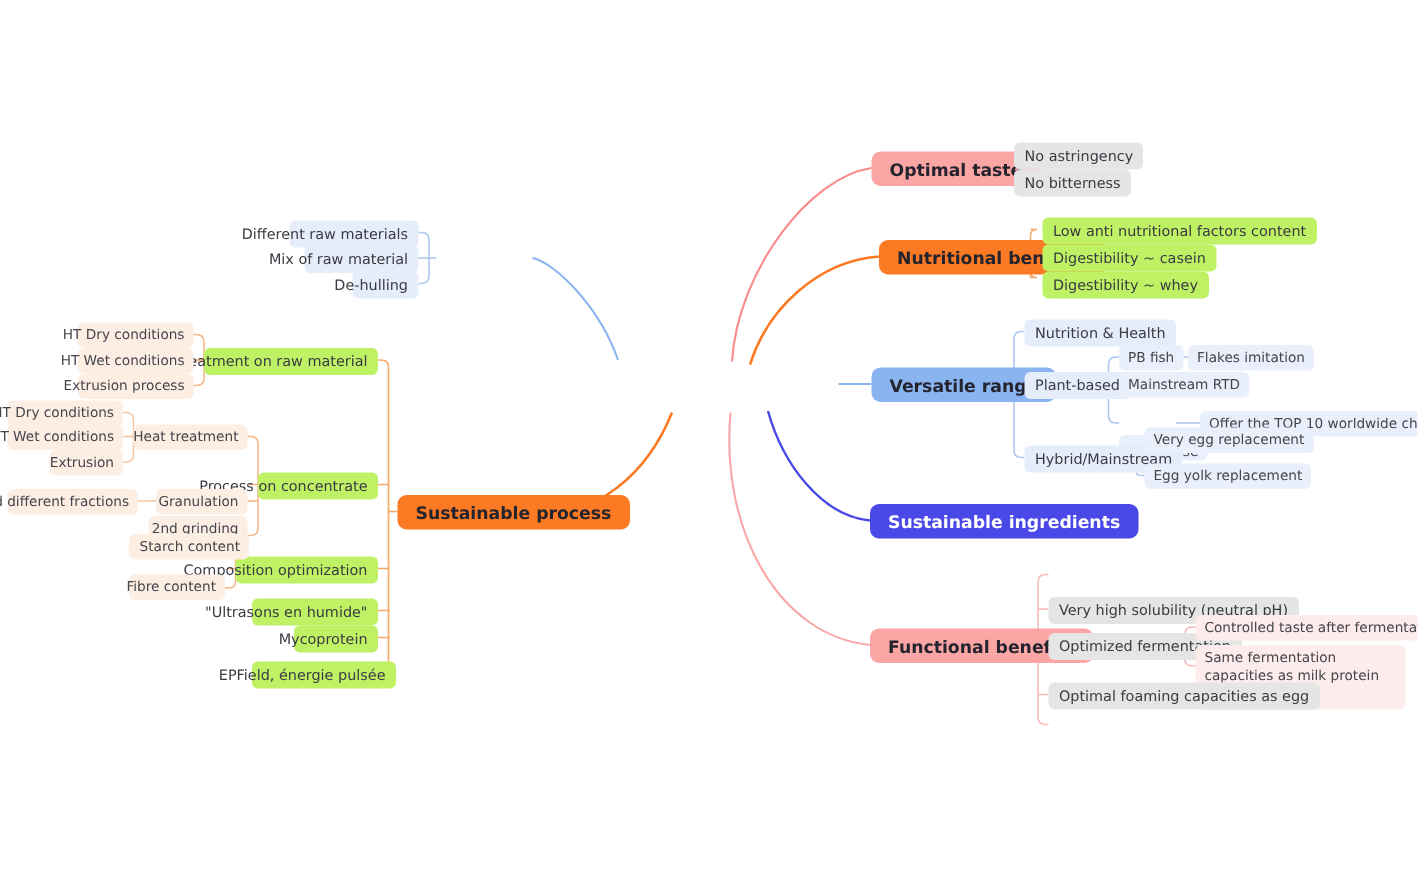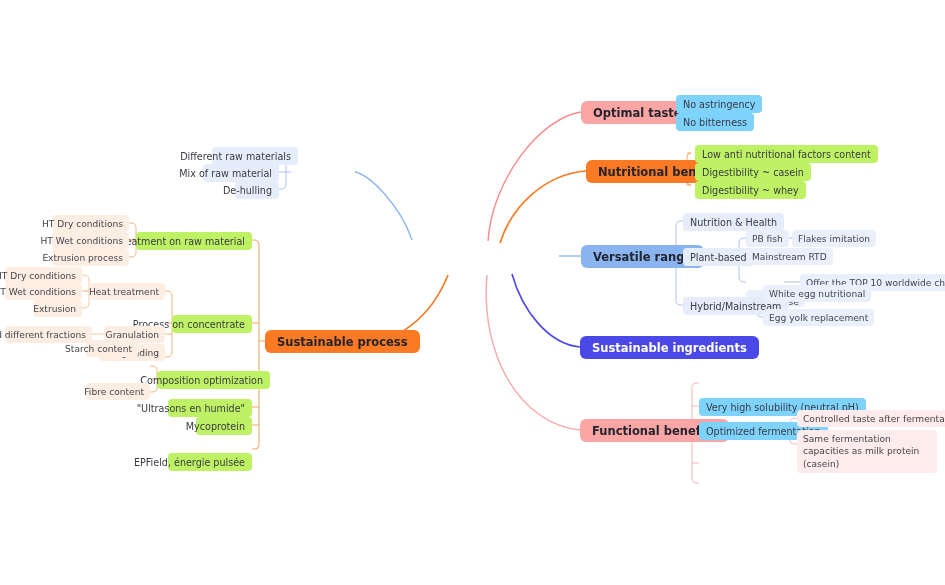--- a/index.html
+++ b/index.html
@@ -58,21 +58,21 @@
   .l1.blue      { background: #8ab4f0; }
   .l1.indigo    { background: #4a49e8; color: #ffffff; }
   
   .l2 {
     border-radius: 4px;
     height: 18px;
     padding: 0 7px;
     font-size: 9.6px;
     color: #3a3a42;
   }
-  .l2.pinkbg   { background: #7dd3fc; }
+  .l2.pinkbg   { background: #e5e5e5; }
   .l2.orangebg { background: #bef264; }
   .l2.bluebg   { background: #e5edfb; }
   
   .l3 {
     border-radius: 4px;
     height: 17px;
     padding: 0 6px;
     font-size: 9.1px;
     color: #45454c;
   }
@@ -226,21 +226,21 @@
   <div class="node l3 bluebg" style="left:746px; top:290px;align-items:flex-end;">
     <span>PB cheese</span>
   </div>
   <div class="node l3 bluebg" style="left:800px; top:274px;">
     <span>Offer the TOP 10 worldwide cheese</span>
   </div>
   <div class="node l2 bluebg" style="left:683px; top:297px;">
     <span>Hybrid/Mainstream</span>
   </div>
   <div class="node l3 bluebg" style="left:763px; top:285px;">
-    <span>White egg nutritional</span>
+    <span>Very egg replacement</span>
   </div>
   <div class="node l3 bluebg" style="left:763px; top:309px;">
     <span>Egg yolk replacement</span>
   </div>
 
   <div class="node l1 indigo" style="left:580px; top:336px;">
     <span>Sustainable ingredients</span>
   </div>
 
   <div class="node l1 pink" style="left:580px; top:419px;">
@@ -249,22 +249,25 @@
   <div class="node l2 pinkbg" style="left:699px; top:398px;">
     <span>Very high solubility (neutral pH)</span>
   </div>
   <div class="node l2 pinkbg" style="left:699px; top:422px;">
     <span>Optimized fermentation</span>
   </div>
   <div class="node l3 pinkbg" style="left:797px; top:410px;">
     <span>Controlled taste after fermentation</span>
   </div>
   <div class="node l3 pinkbg wrap" style="left:797px; top:430px; width:140px;">Same fermentation capacities as milk protein (casein)</div>
-
-  <div class="node l2 bluebg rightalign" style="left:193px; top:147px; width:86px;margin-left:19px;">
+  <div class="node l2 pinkbg" style="left:699px; top:455px;">
+    <span>Optimal foaming capacities as egg</span>
+  </div>
+
+  <div class="node l2 bluebg rightalign" style="left:193px; top:147px; width:86px;">
     <span>Different raw materials</span>
   </div>
   <div class="node l2 bluebg rightalign" style="left:203px; top:164px; width:76px;">
     <span>Mix of raw material</span>
   </div>
   <div class="node l2 bluebg rightalign" style="left:235px; top:181px; width:44px;">
     <span>De-hulling</span>
   </div>
 
   <div class="node l1 orange" style="left:265px; top:330px;">
@@ -302,33 +305,33 @@
   <div class="node l3 orangebg rightalign" style="left:104px; top:326px; width:61px;">
     <span>Granulation</span>
   </div>
   <div class="node l3 orangebg rightalign" style="left:5px; top:326px; width:87px;">
     <span>Add different fractions</span>
   </div>
   <div class="node l3 orangebg rightalign" style="left:99px; top:344px; width:66px;">
     <span>2nd grinding</span>
   </div>
 
-  <div class="node l2 orangebg rightalign" style="left:157px; top:371px; width:113px;text-align:right;">
+  <div class="node l2 orangebg rightalign" style="left:157px; top:371px; width:95px;text-align:right;">
     <span>Composition optimization</span>
   </div>
-  <div class="node l3 orangebg rightalign" style="left:86px; top:340px; width:52px;">
+  <div class="node l3 orangebg rightalign" style="left:86px; top:356px; width:80px;">
     <span>Starch content</span>
   </div>
   <div class="node l3 orangebg rightalign" style="left:86px; top:383px; width:64px;">
     <span>Fibre content</span>
   </div>
 
   <div class="node l2 orangebg rightalign" style="left:168px; top:399px; width:84px;">
     <span>"Ultrasons en humide"</span>
   </div>
   <div class="node l2 orangebg rightalign" style="left:196px; top:417px; width:56px;">
     <span>Mycoprotein</span>
   </div>
-  <div class="node l2 orangebg rightalign" style="left:168px; top:441px; width:84px;margin-top:12px;">
+  <div class="node l2 orangebg rightalign" style="left:168px; top:441px; width:96px;">
     <span>EPField, énergie pulsée</span>
   </div>
 
 </div>
 
 </body></html>

